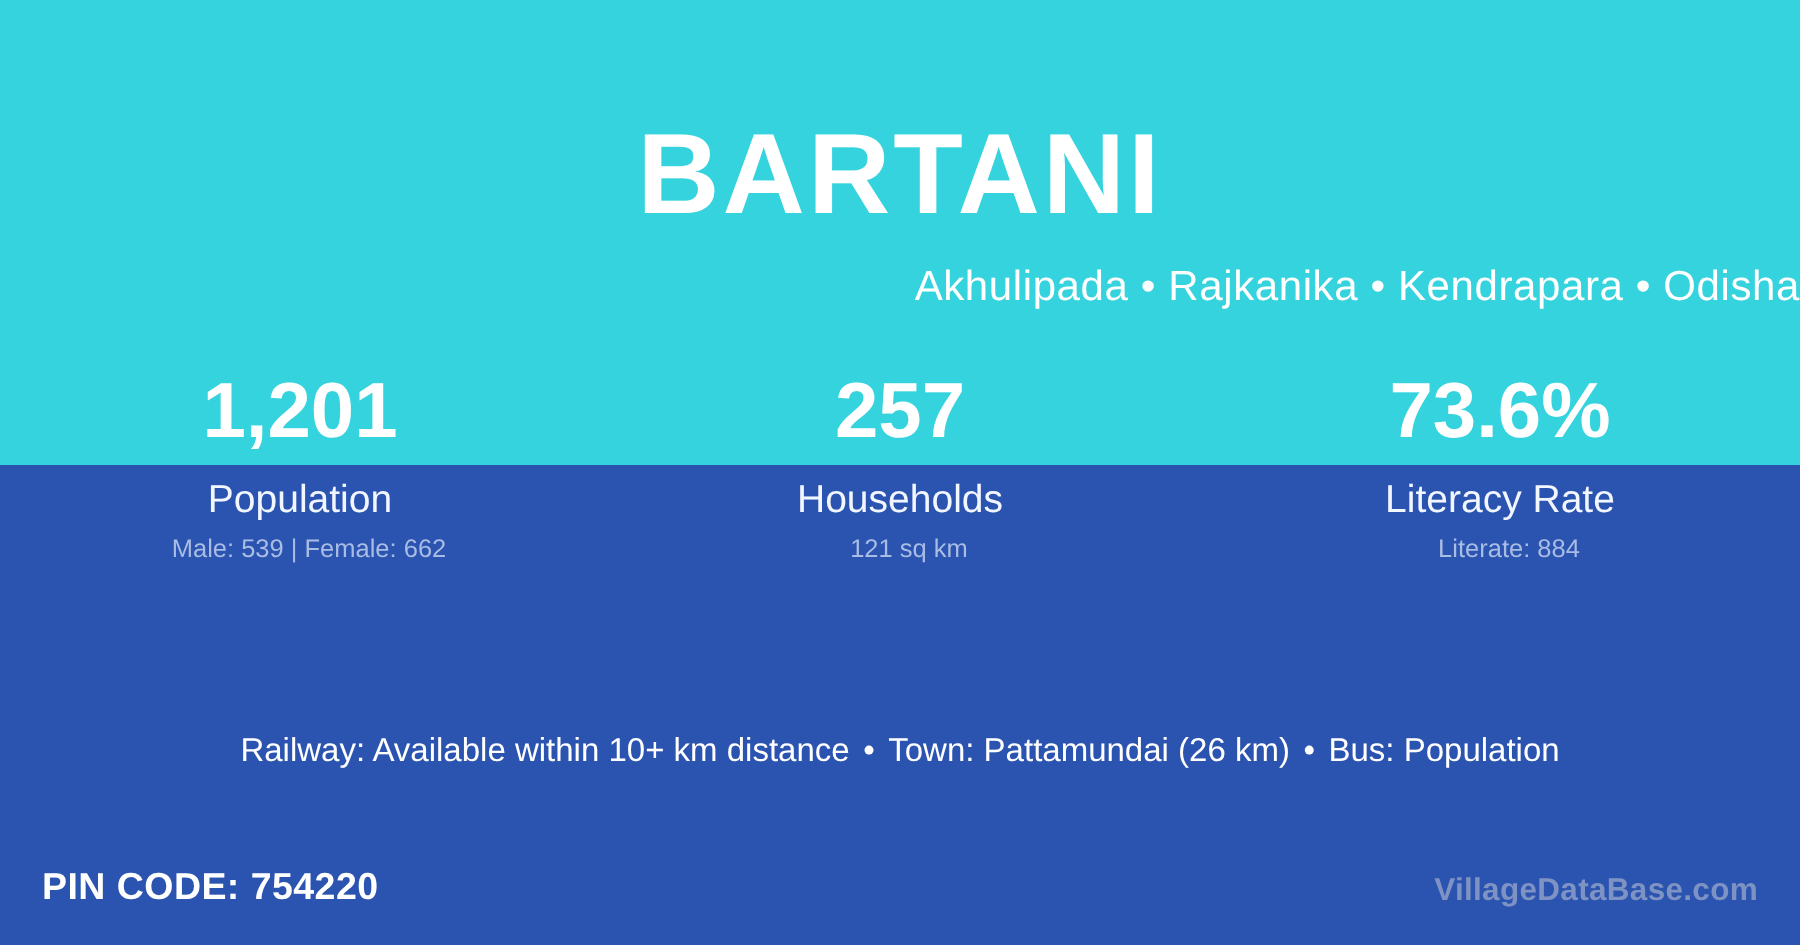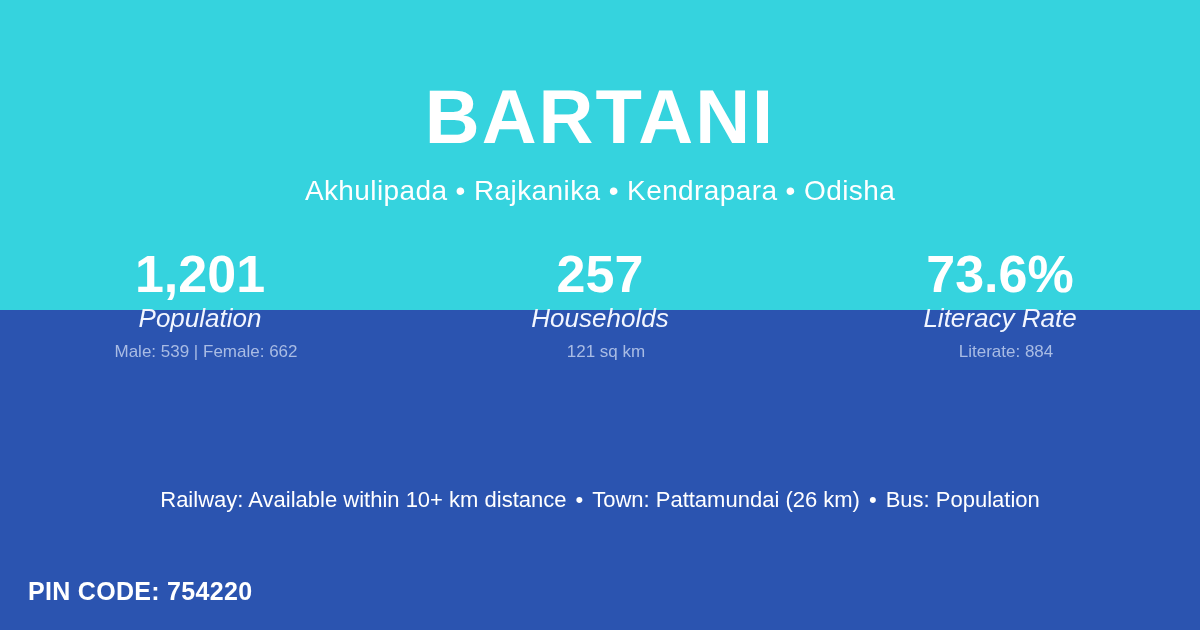--- a/index.html
+++ b/index.html
@@ -61,20 +61,21 @@
   }
   .village-subtitle {
     margin: 0;
     padding-top: 22px;
     font-size: 28px;
     line-height: 1;
     font-weight: normal;
     color: #ffffff;
     letter-spacing: 0.4px;
     white-space: nowrap;
+    text-align: right;
   }
 
   
   .stats {
     position: absolute;
     left: 0;
     top: 245px;
     width: 1200px;
     display: flex;
     flex-direction: row;
@@ -86,27 +87,26 @@
   }
   .stat-value {
     font-size: 52px;
     line-height: 58px;
     font-weight: bold;
     color: #ffffff;
     letter-spacing: 0px;
     white-space: nowrap;
   }
   .stat-label {
-    margin-top: 0;
+    margin-top: 14px;
     font-size: 26px;
     line-height: 30px;
     font-weight: normal;
     color: #f2f6ff;
     white-space: nowrap;
-    font-style: italic;
   }
   .stat-sub {
     margin-top: 9px;
     font-size: 17px;
     line-height: 20px;
     font-weight: normal;
     color: #a9bce4;
     white-space: nowrap;
     padding-left: 12px;
   }
@@ -197,15 +197,16 @@
     </div>
 
   </div>
 
   <div class="infra">
     <span>Railway: Available within 10+ km distance</span><span class="sep">•</span><span>Town: Pattamundai (26 km)</span><span class="sep">•</span><span>Bus: Population</span>
   </div>
 
   <div class="footer">
     <div class="pin-code">PIN CODE: 754220</div>
+    <div class="brand">VillageDataBase.com</div>
   </div>
 
 </div>
 
 </body></html>

